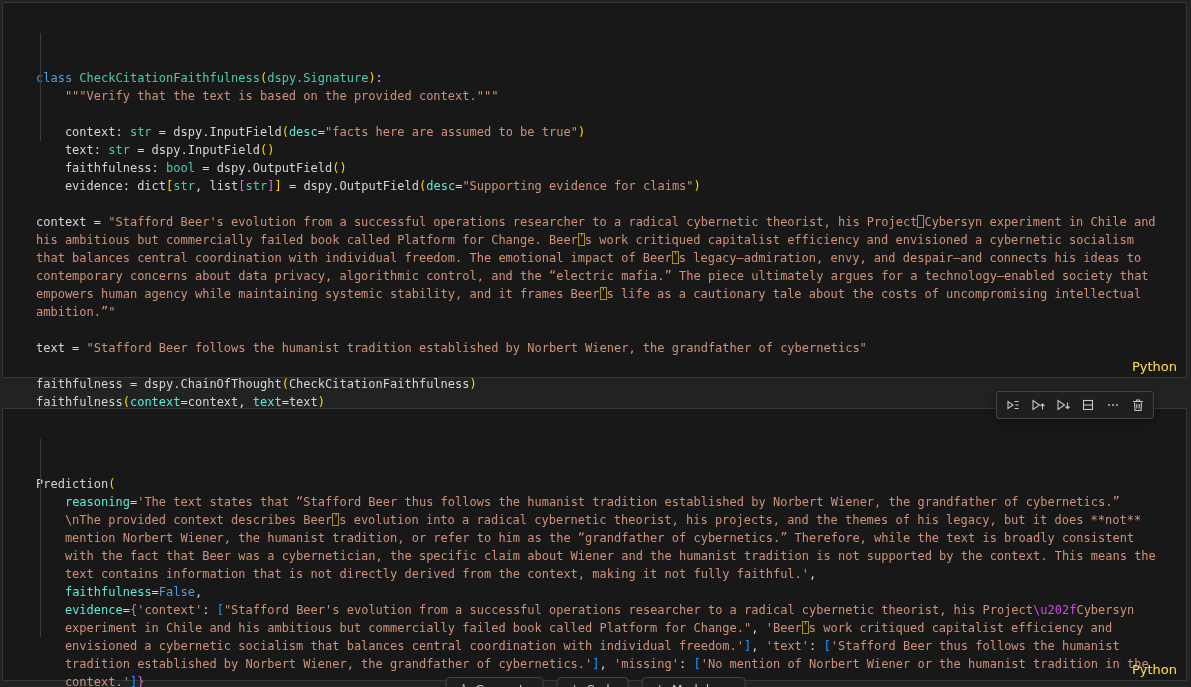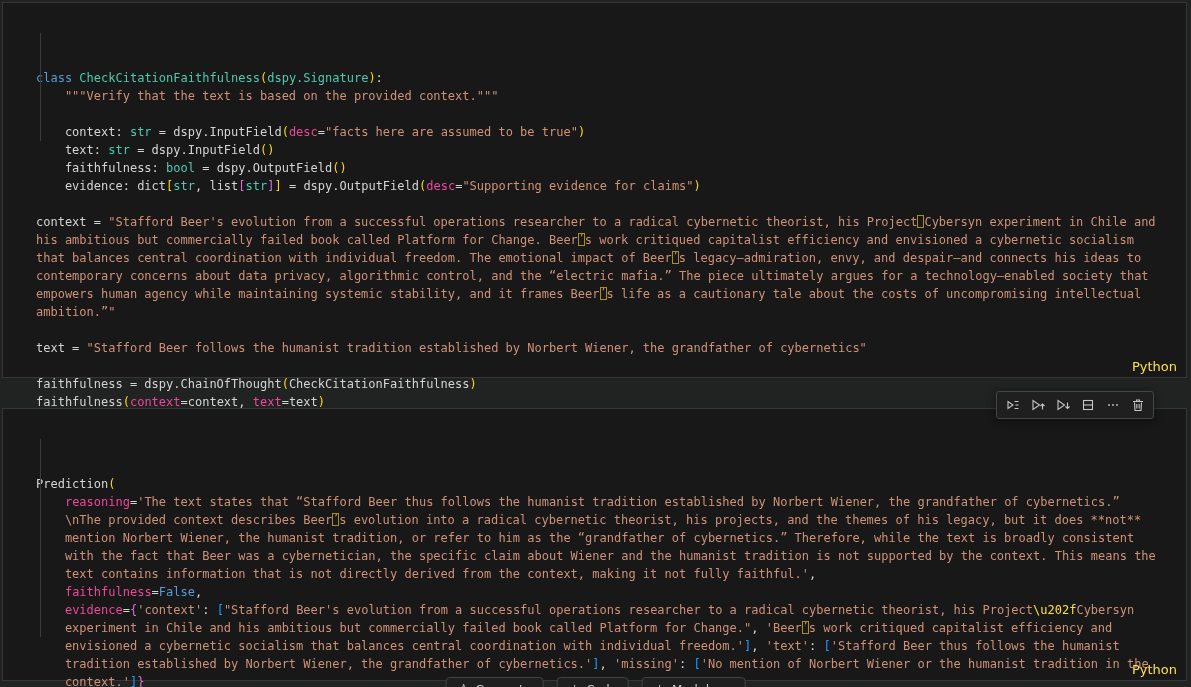--- a/index.html
+++ b/index.html
@@ -14,24 +14,24 @@
   }
   .cell-1{top:2px;height:376px;}
   .cell-2{top:408px;height:273px;}
   .code{
     position:relative;padding:12px 0 0 33px;
     font-size:12px;line-height:18px;white-space:pre;color:#d4d4d4;
   }
   .line{height:18px;}
   .t-w{color:#d4d4d4}
   .t-k{color:#569cd6}
-  .t-p{color:#ec4899}
+  .t-p{color:#5eead4}
   .t-t{color:#4ec9b0}
   .t-s{color:#ce9178}
-  .t-e{color:#fde047}
+  .t-e{color:#d946ef}
   .t-b1{color:#ffd700}
   .t-b2{color:#da70d6}
   .t-b3{color:#179fff}
   .ubox{
     display:inline-block;box-sizing:border-box;width:7px;height:13px;
     border:1px solid #a8901f;vertical-align:-2px;overflow:hidden;
   }
   .uq{font-size:9px;line-height:9px;color:#ce9178;text-align:center;}
   .indent-guide{position:absolute;left:37px;width:1px;background:#3a3b3c;}
   .guide-1{top:30px;height:108px;}

